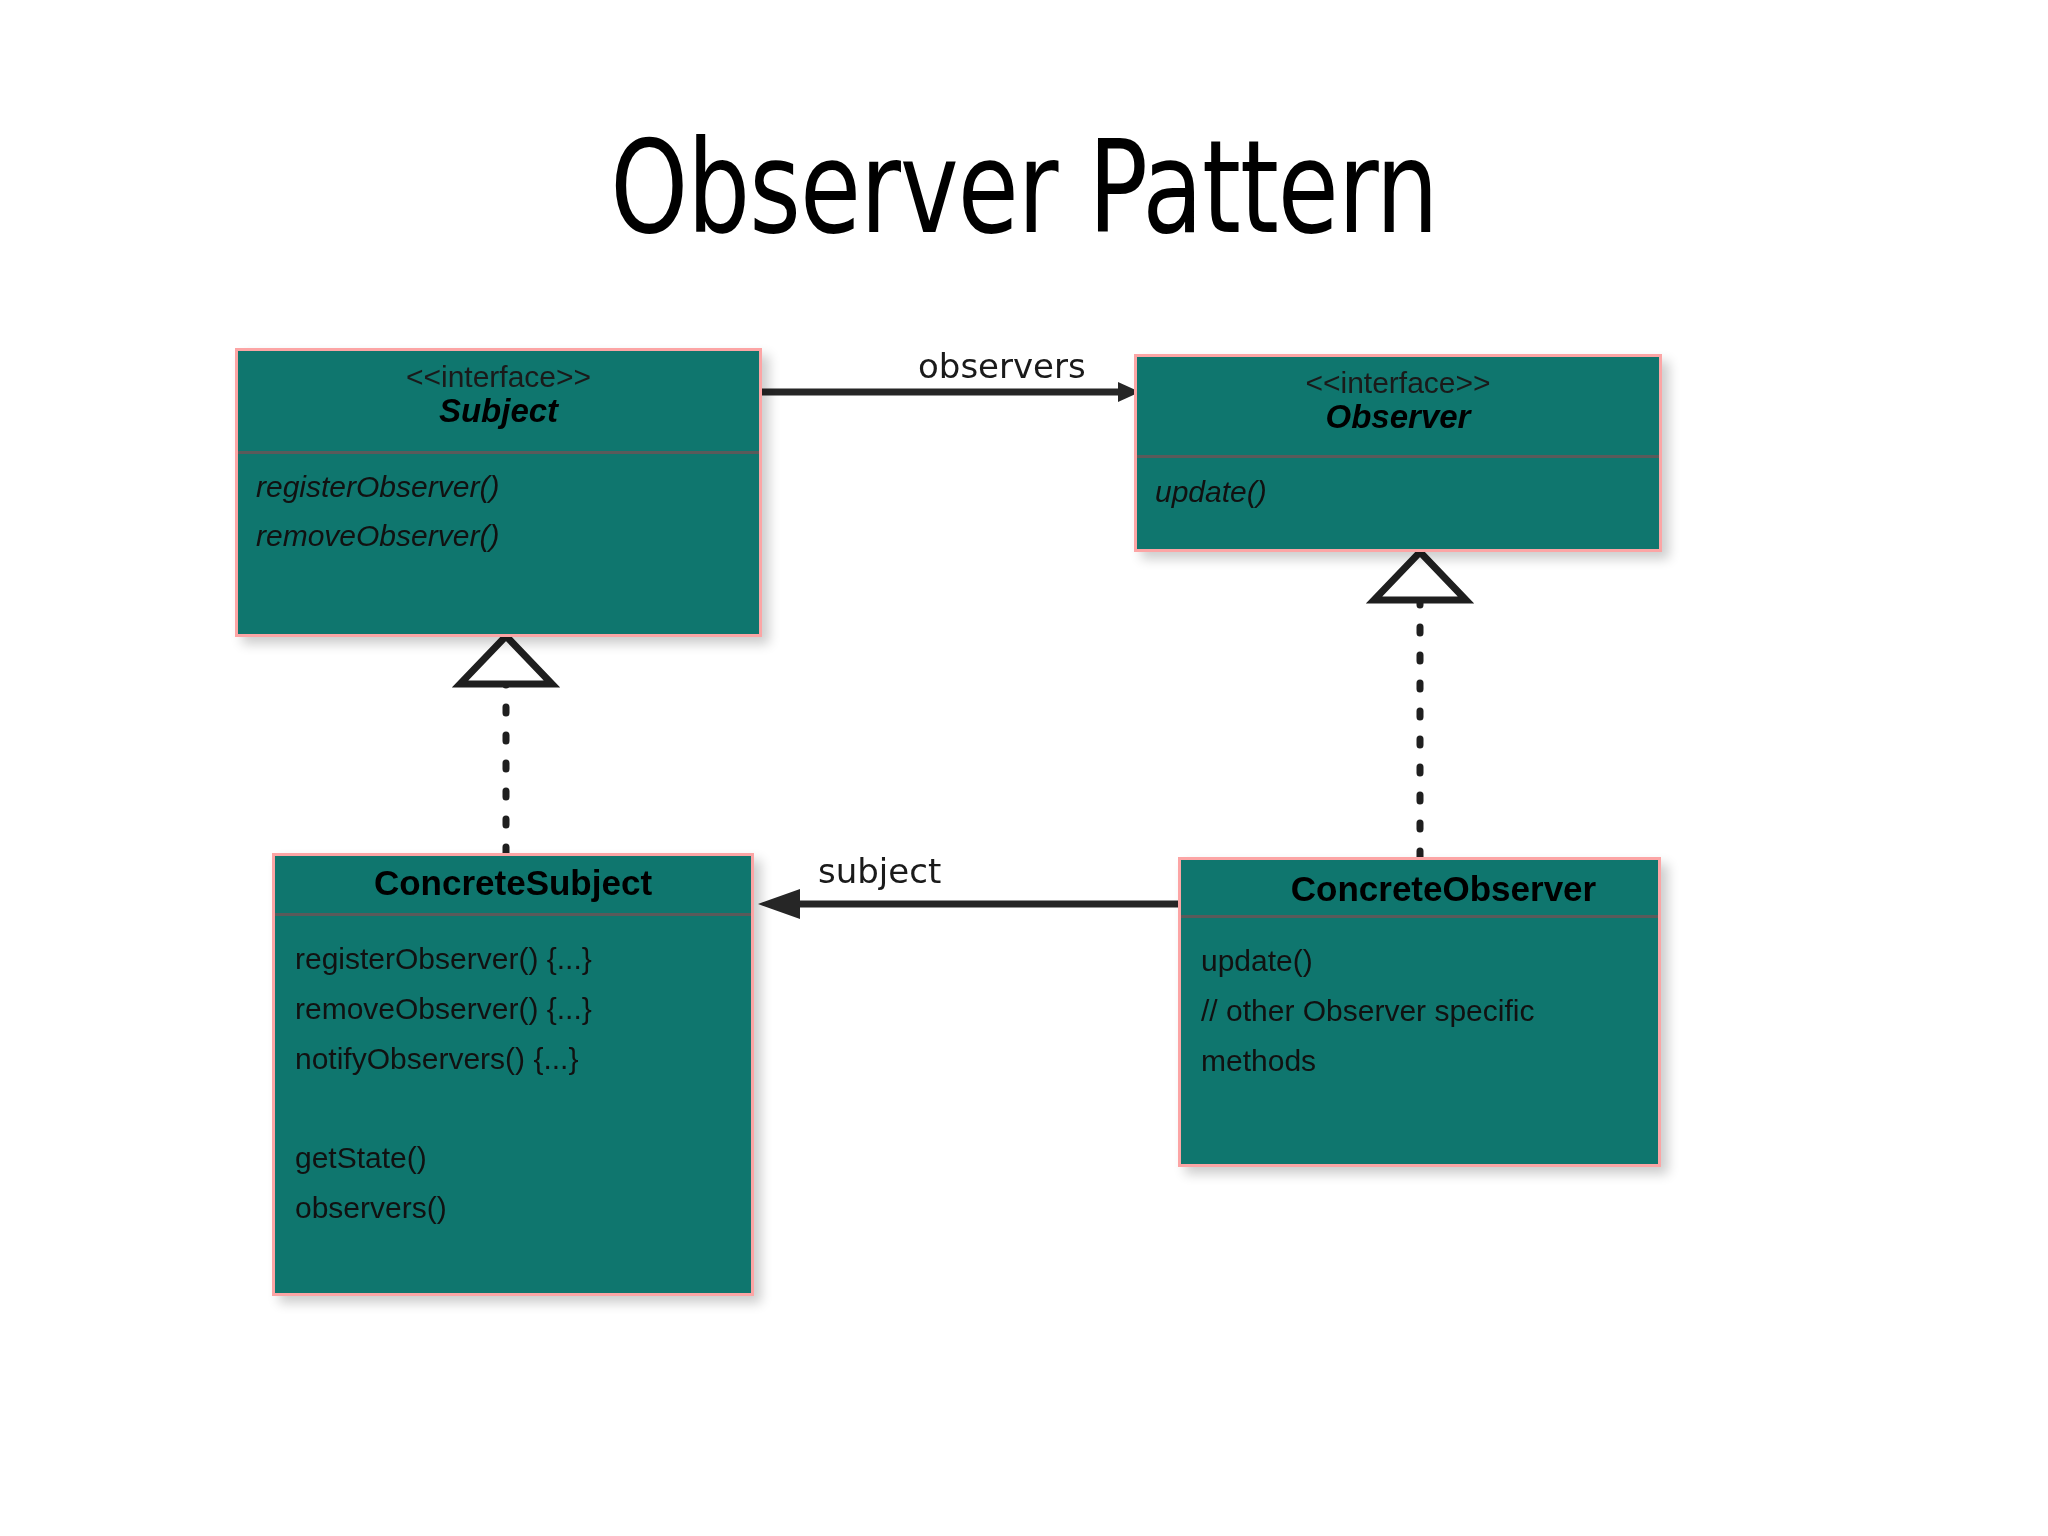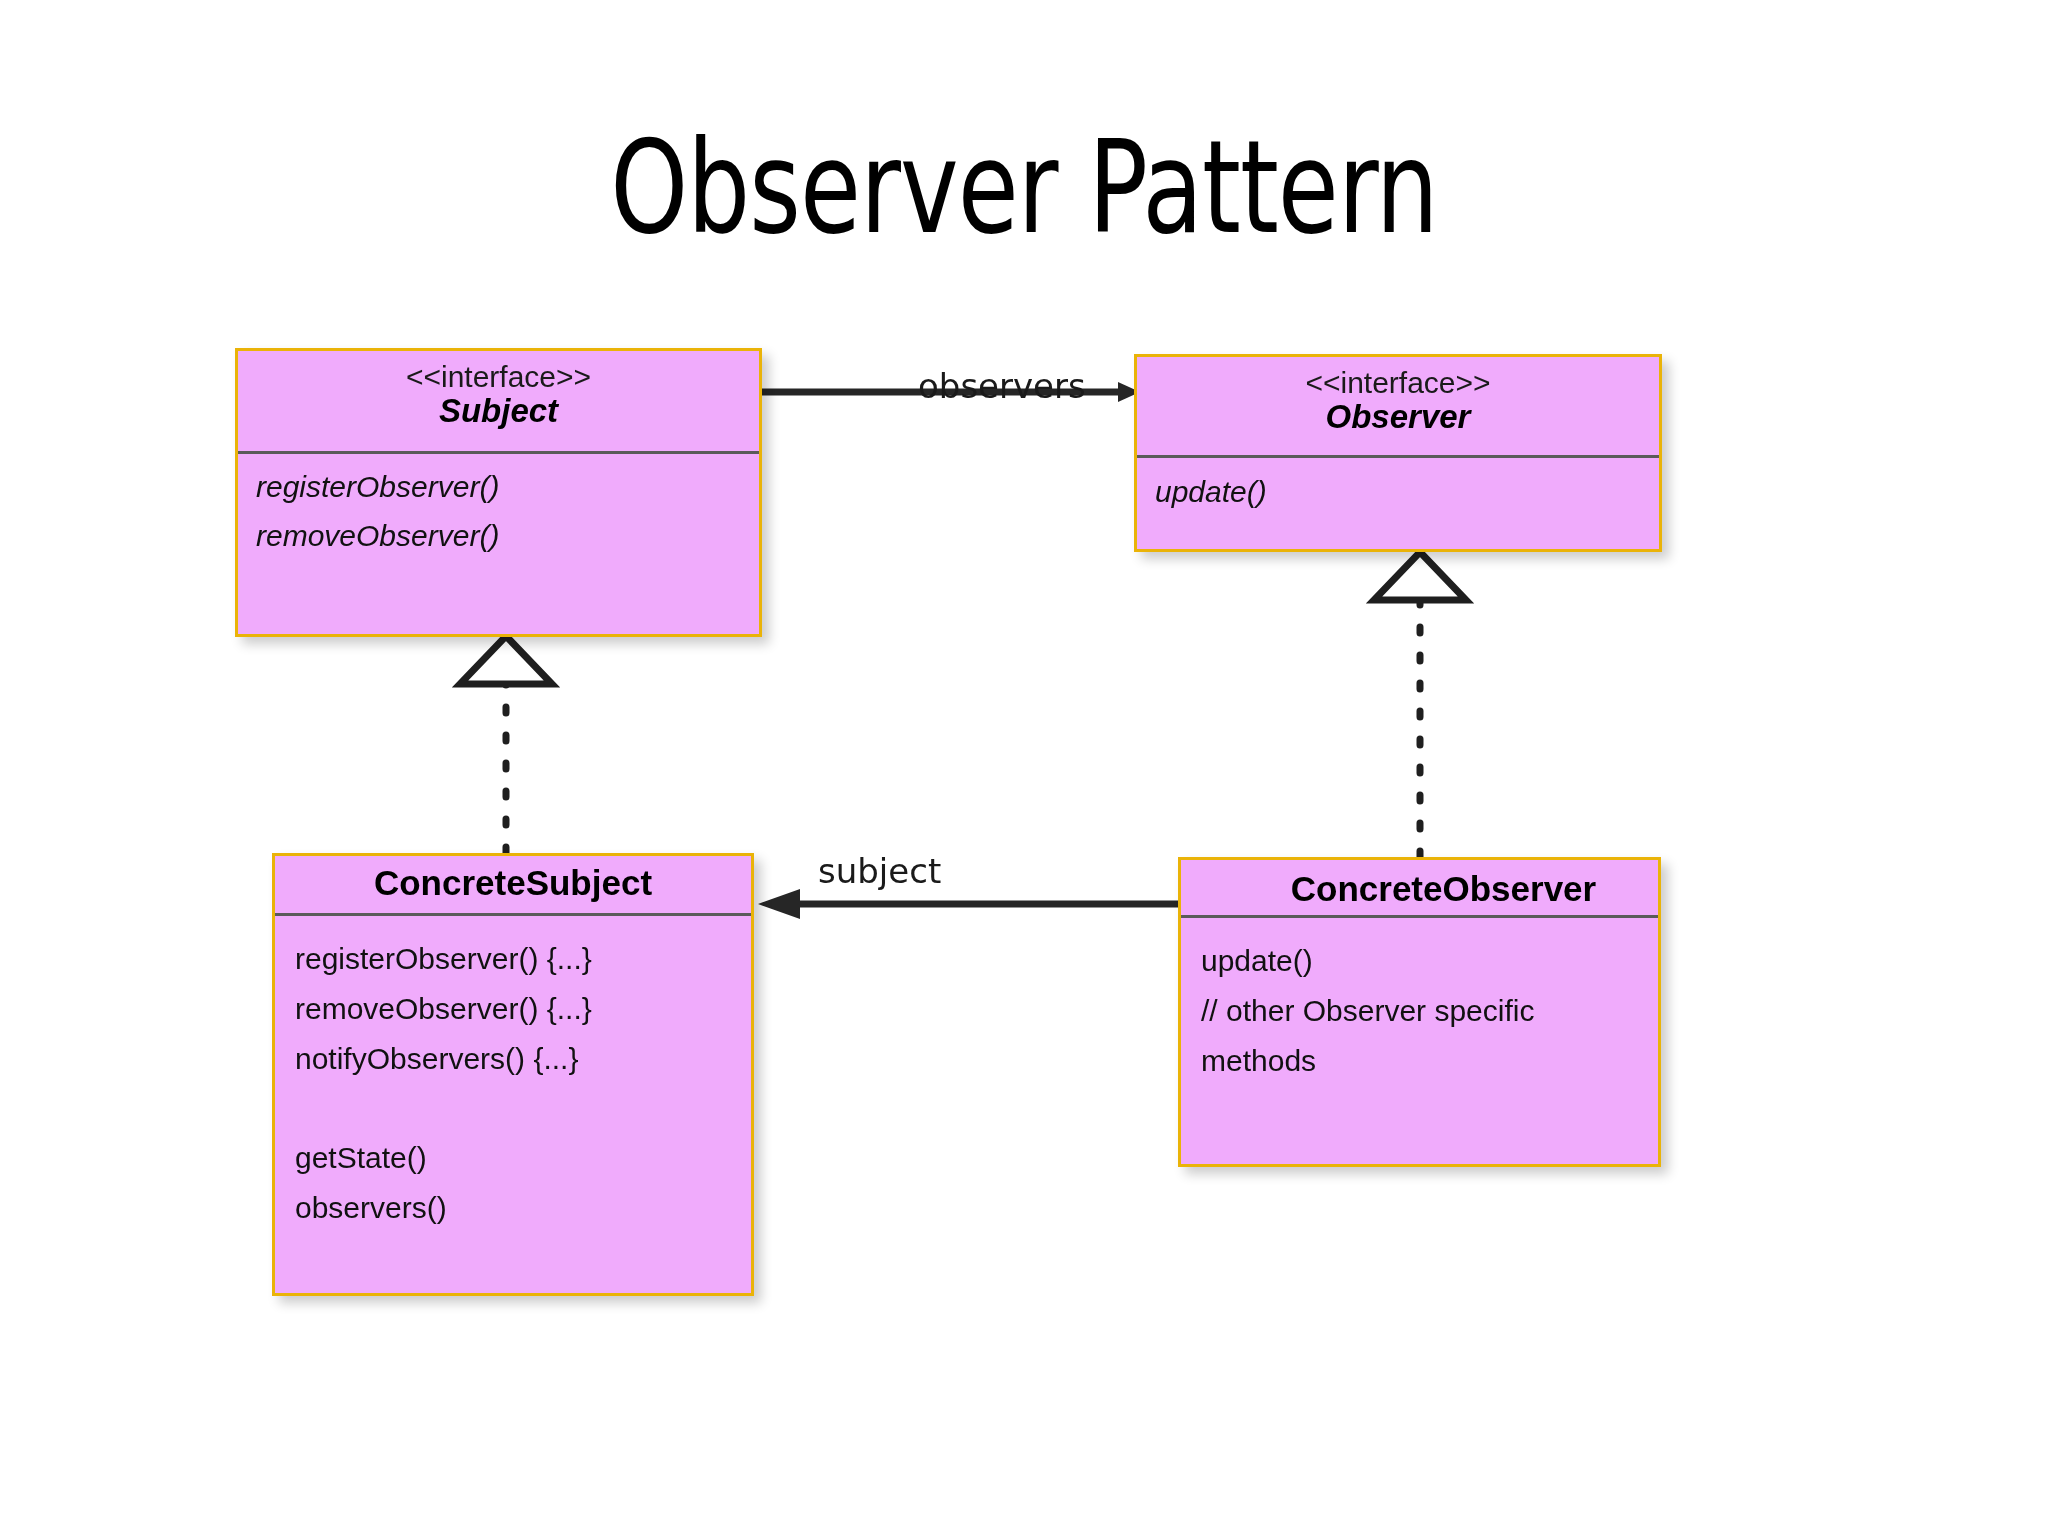--- a/index.html
+++ b/index.html
@@ -35,22 +35,22 @@
     color: #000000;
     line-height: 1.1;
     transform: scaleX(0.86);
     transform-origin: center top;
     white-space: nowrap;
   }
 
   
   .uml-box {
     position: absolute;
-    background: #f0abfc;
-    border: 3px solid #eab308;
+    background: #0f766e;
+    border: 3px solid #fca5a5;
     box-sizing: border-box;
     box-shadow: 7px 7px 11px rgba(0,0,0,0.20);
   }
   .uml-header {
     box-sizing: border-box;
     border-bottom: 3px solid #5a5a5a;
     text-align: center;
     overflow: hidden;
   }
   .uml-body {
@@ -128,21 +128,21 @@
 
   
   .edge-label {
     position: absolute;
     font-family: "DejaVu Sans", sans-serif;
     font-size: 34px;
     font-weight: 400;
     color: #1a1a1a;
     white-space: nowrap;
   }
-  #label-observers { left: 918px; top: 366px; }
+  #label-observers { left: 918px; top: 346px; }
   #label-subject   { left: 818px; top: 851px; }
 </style>
 </head>
 <body>
 
 <div id="stage">
 
   <div id="slide-title">Observer Pattern</div>
 
   <svg id="connectors" viewBox="0 0 2048 1536" width="2048" height="1536">

